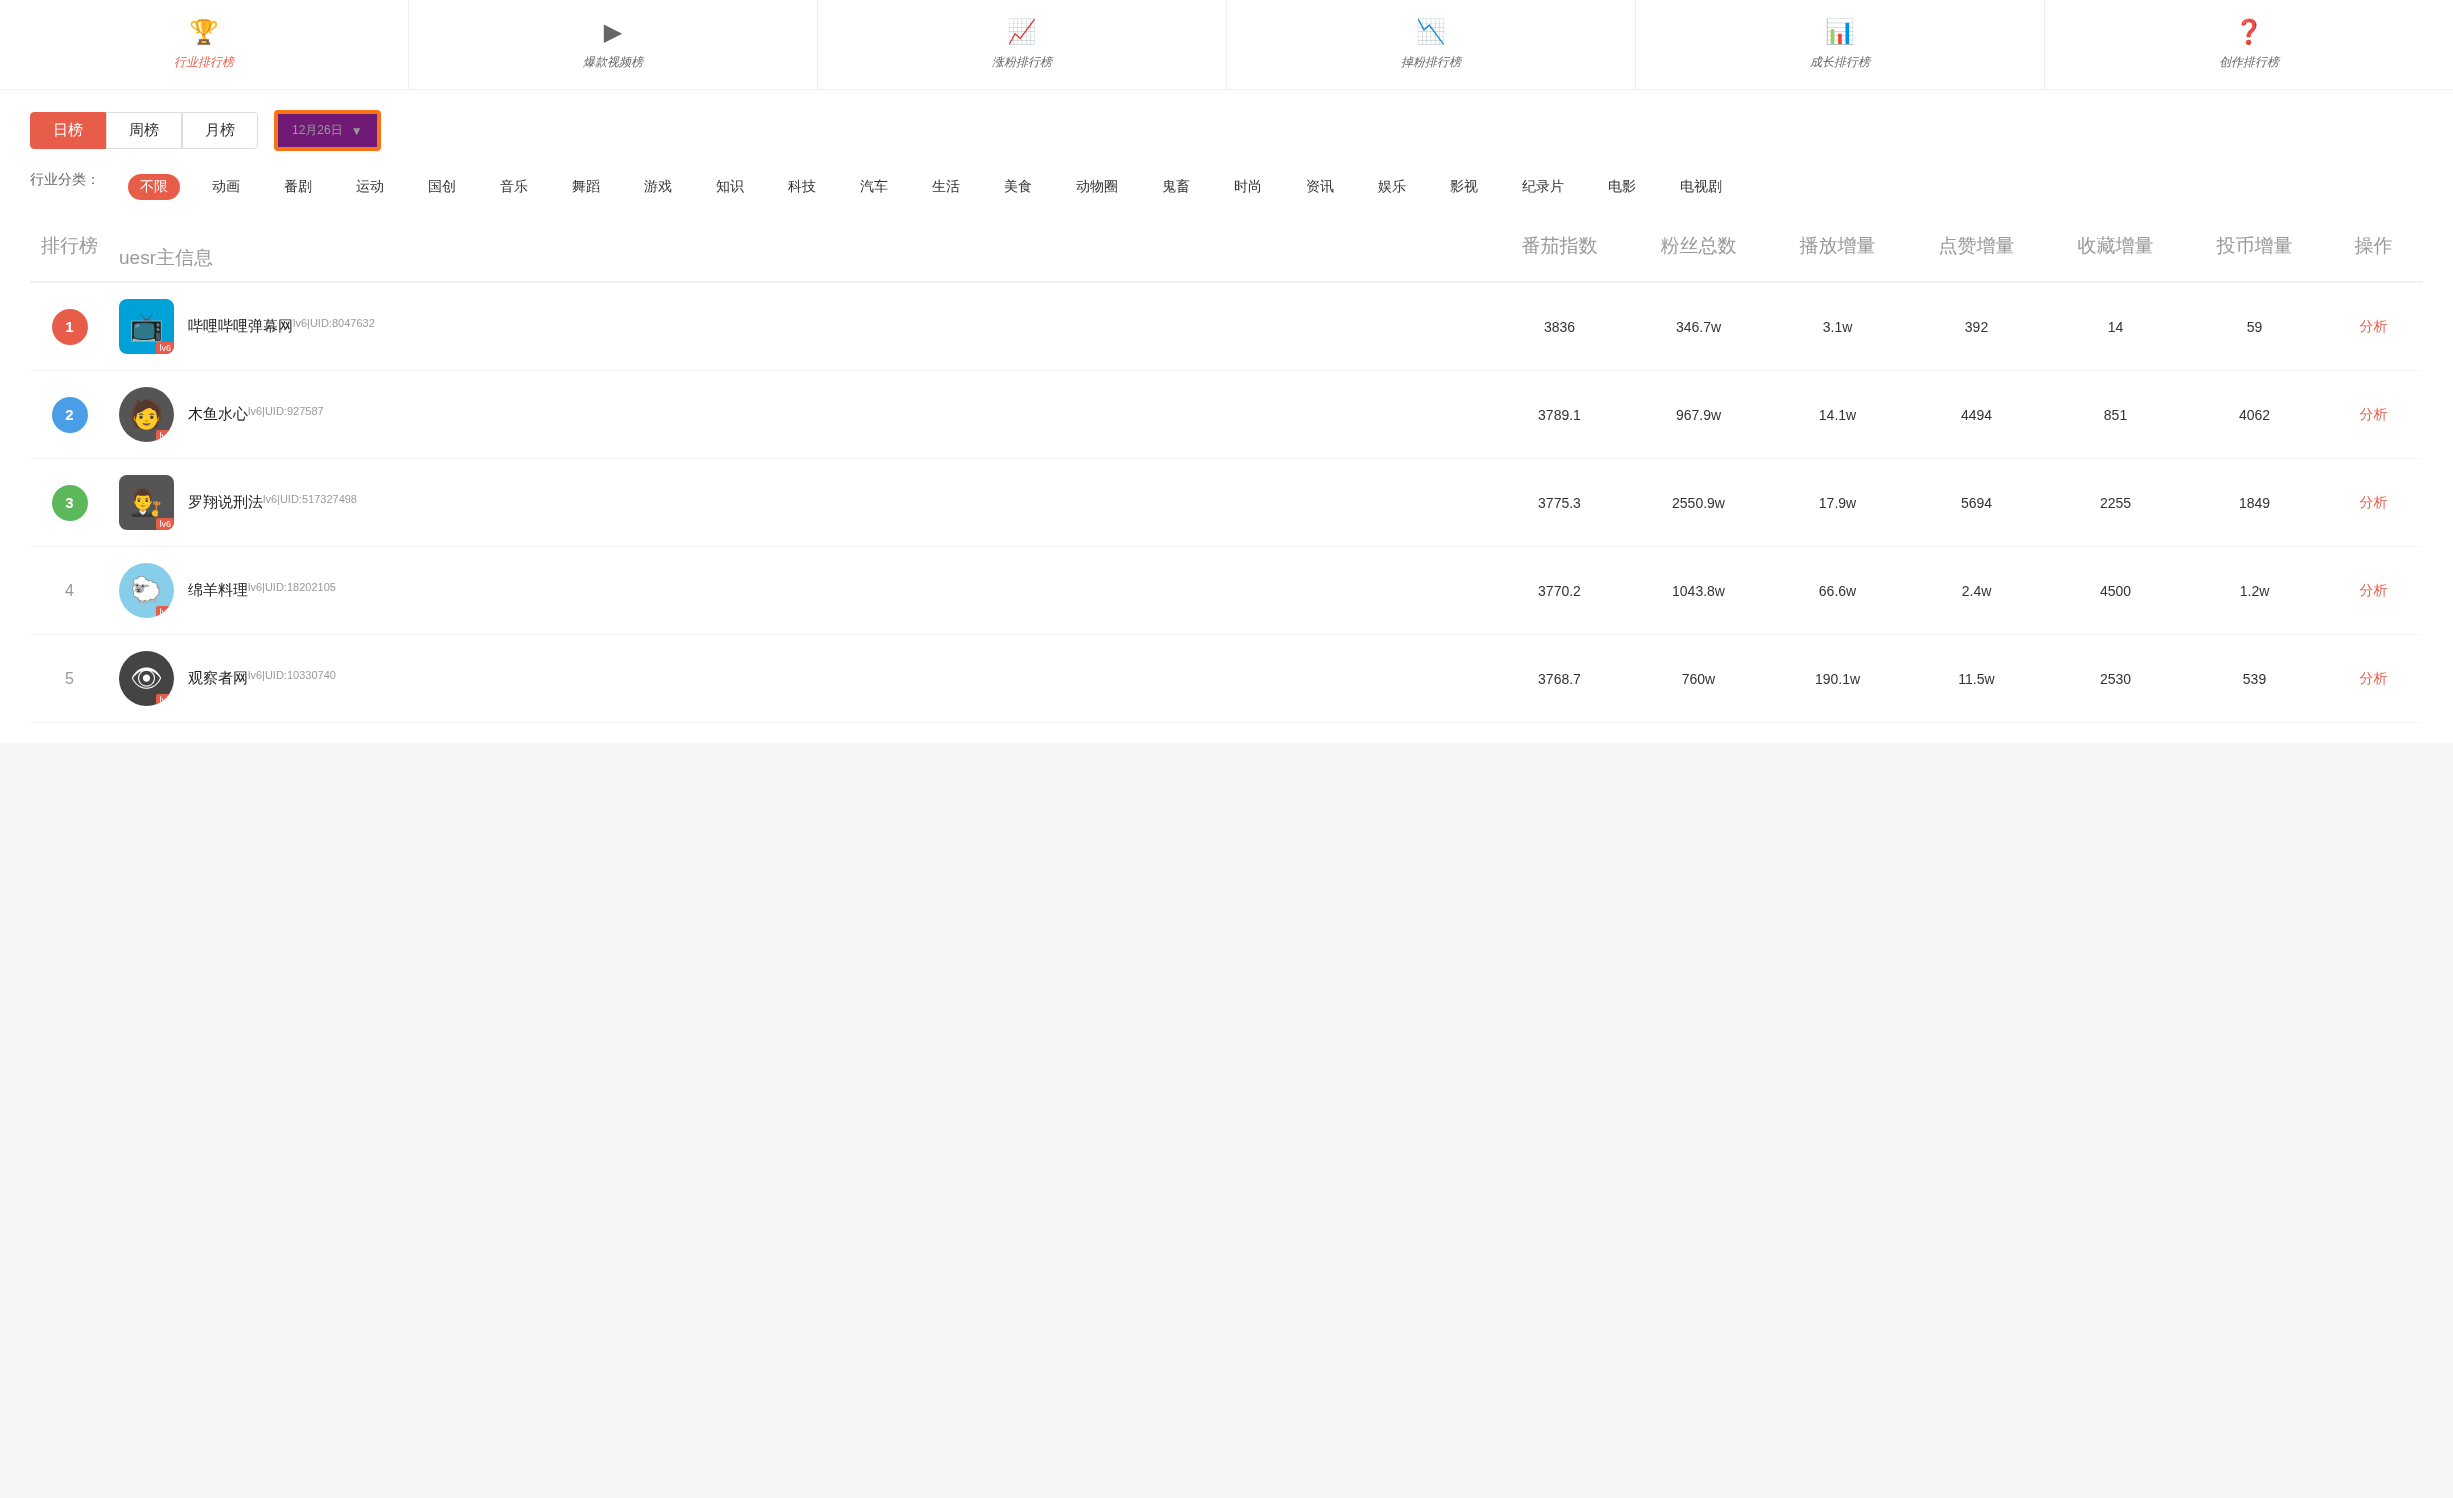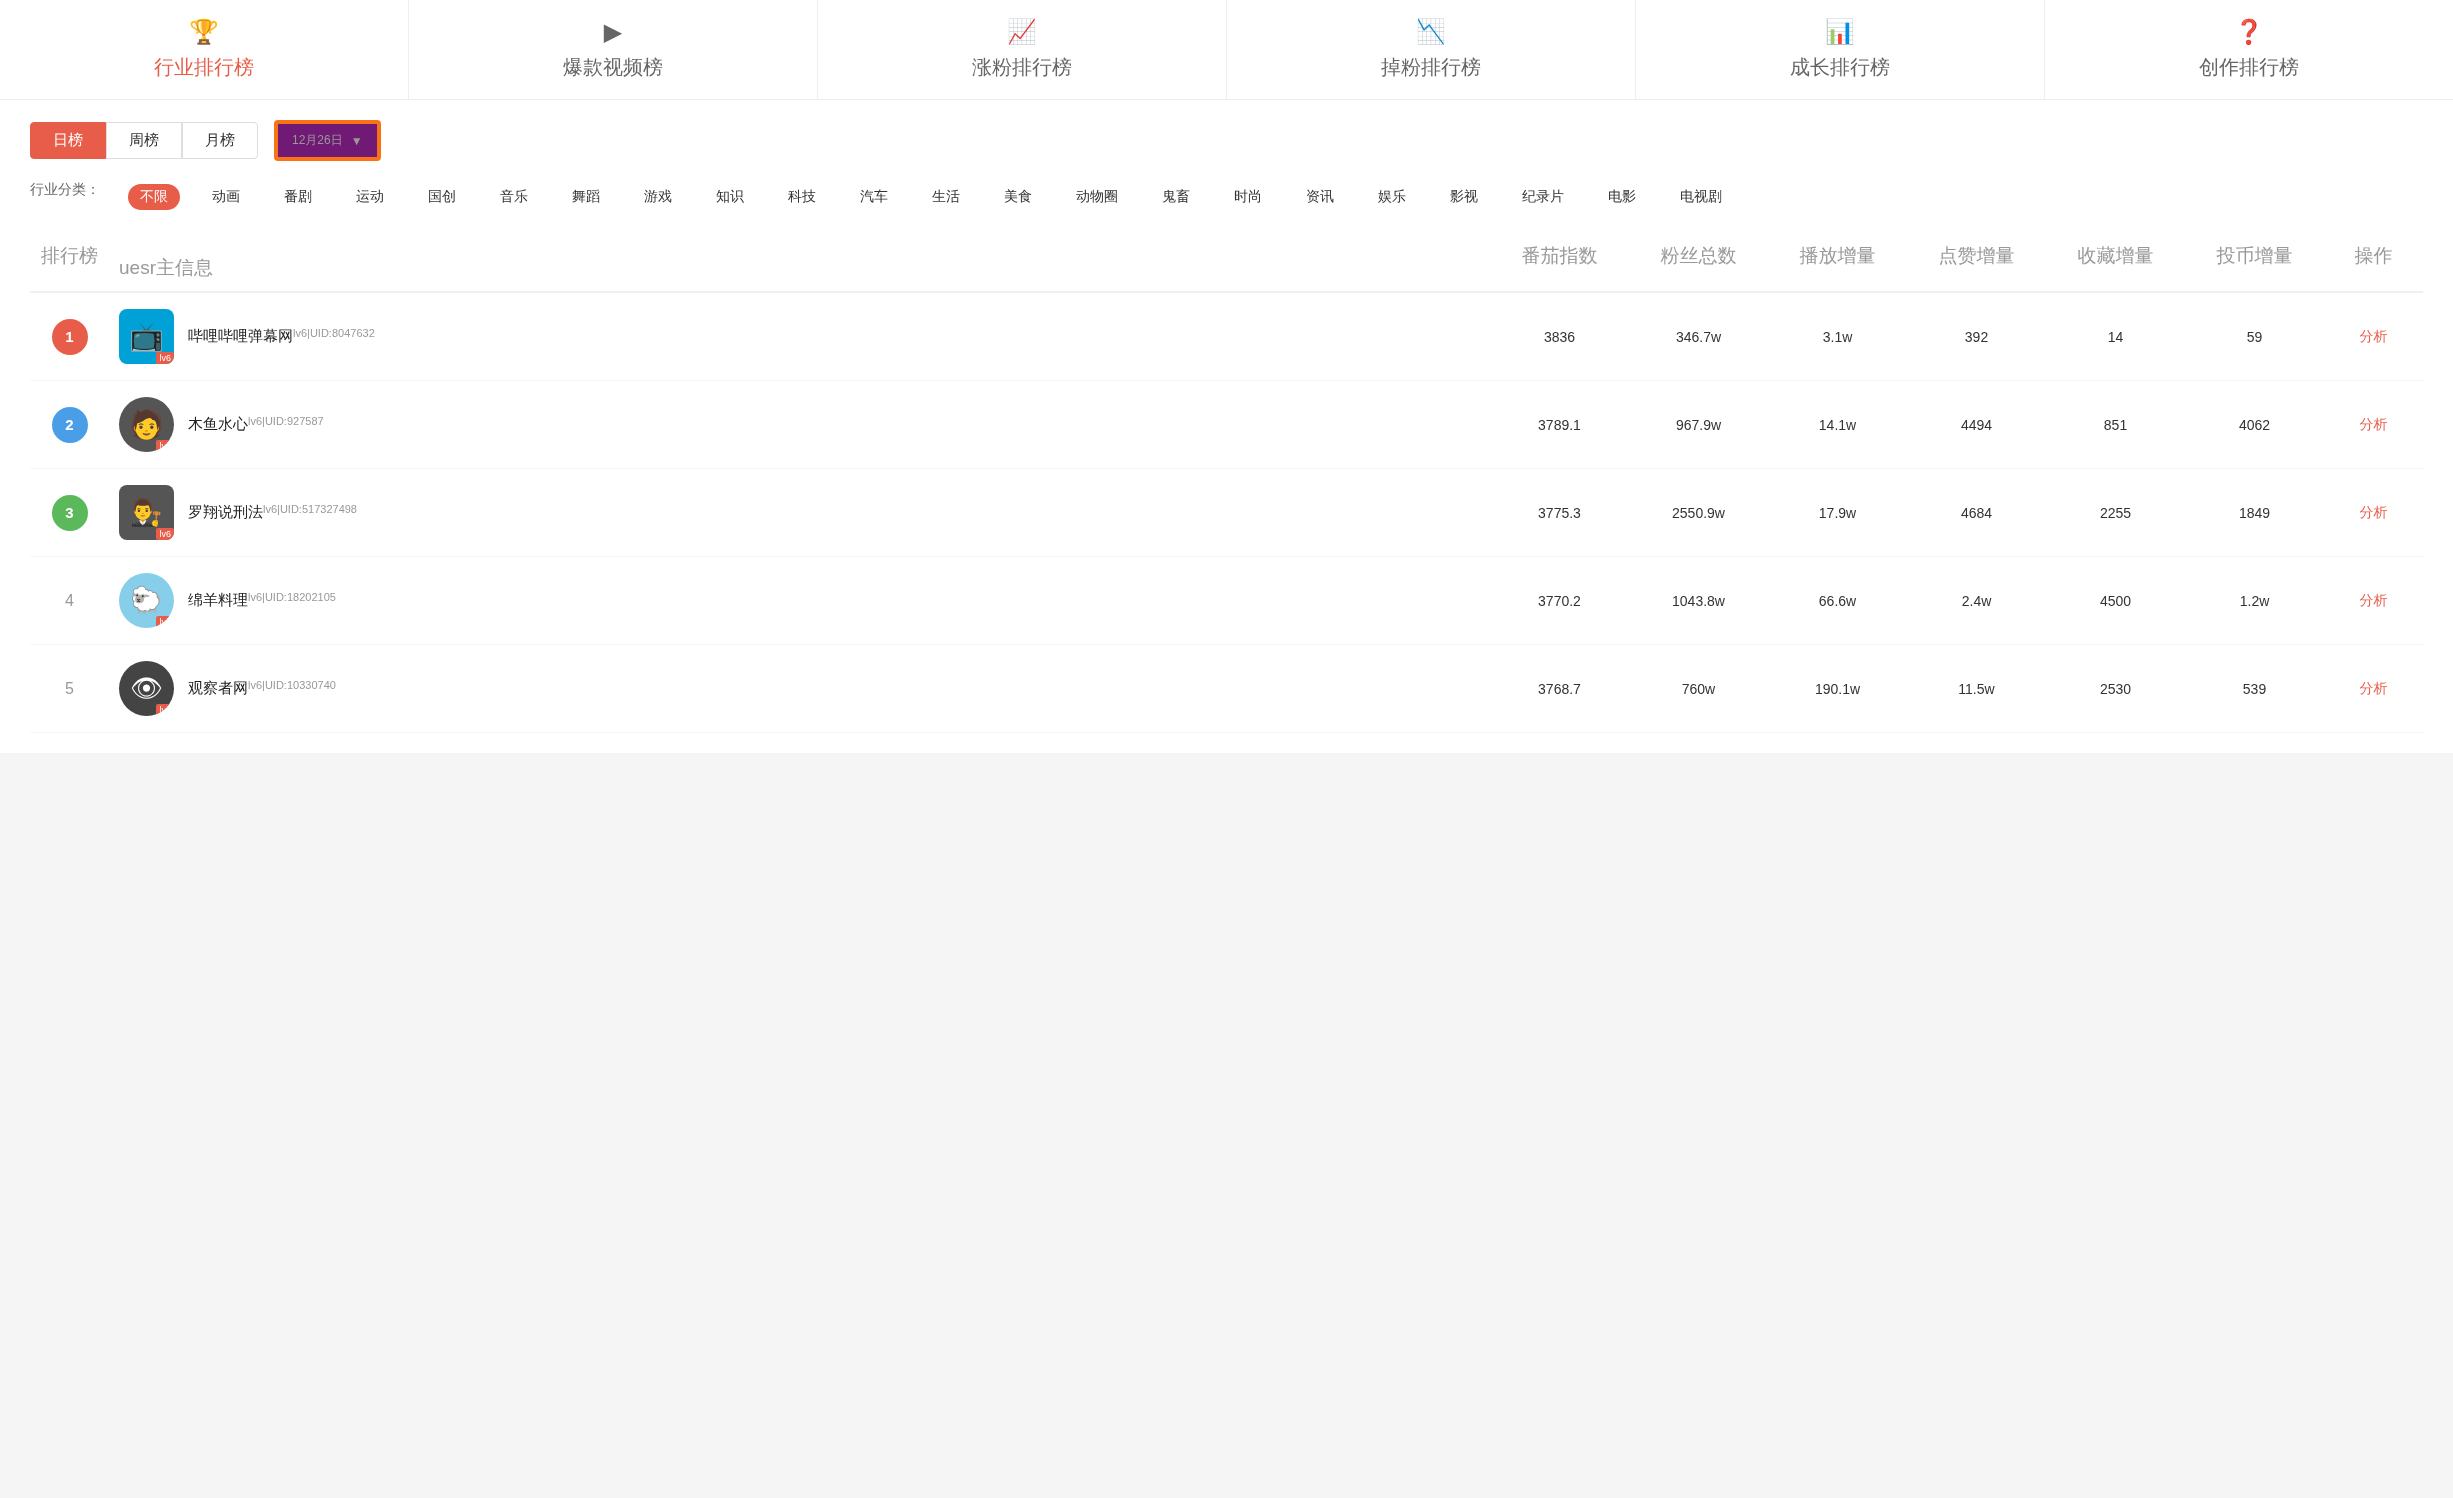--- a/index.html
+++ b/index.html
@@ -3,21 +3,21 @@
   <meta charset="utf-8">
   <style>
     * { box-sizing: border-box; margin: 0; padding: 0; }
     body { font-family: -apple-system, BlinkMacSystemFont, "PingFang SC", "Microsoft YaHei", sans-serif; background: #f5f5f5; color: #333; font-size: 14px; }
     
     .top-nav { display: flex; background: #fff; border-bottom: 1px solid #eee; }
     .nav-item { flex: 1; display: flex; flex-direction: column; align-items: center; justify-content: center; padding: 18px 10px; cursor: pointer; border-right: 1px solid #eee; gap: 8px; }
     .nav-item:last-child { border-right: none; }
     .nav-item.active { color: #e85d4a; }
     .nav-item:not(.active) { color: #666; }
-    .nav-label { font-size: 20px; }
+    .nav-label { font-size: 12px; font-style: italic; }
     .nav-icon { font-size: 24px; }
     
     .content { background: #fff; margin: 0; padding: 20px 30px; }
     
     .tab-row { display: flex; align-items: center; gap: 0; margin-bottom: 20px; }
     .tab-btn { padding: 8px 22px; border: 1px solid #ddd; background: #fff; cursor: pointer; font-size: 15px; color: #333; }
     .tab-btn.active { background: #e85d4a; color: #fff; border-color: #e85d4a; }
     .tab-btn:first-child { border-radius: 4px 0 0 4px; }
     .tab-btn:nth-child(3) { border-radius: 0 4px 4px 0; }
     .date-select { margin-left: 16px; padding: 8px 14px; border: 4px solid #f97316; border-radius: 4px; background: #701a75; color: #333; font-size: 14px; cursor: pointer; display: flex; align-items: center; gap: 8px; }
@@ -192,21 +192,21 @@
           <span class="lv-badge">lv6</span>
         </div>
         <div class="user-info">
           <span class="user-name">罗翔说刑法</span>
           <span class="user-uid">lv6|UID:517327498</span>
         </div>
       </div>
       <div>3775.3</div>
       <div>2550.9w</div>
       <div>17.9w</div>
-      <div>4684</div>
+      <div>5694</div>
       <div>2255</div>
       <div>1849</div>
       <div><span class="analyze-btn">分析</span></div>
     </div>
 
     <div class="table-row">
       <div class="rank-cell">
         <span class="rank-plain">4</span>
       </div>
       <div class="user-cell">

